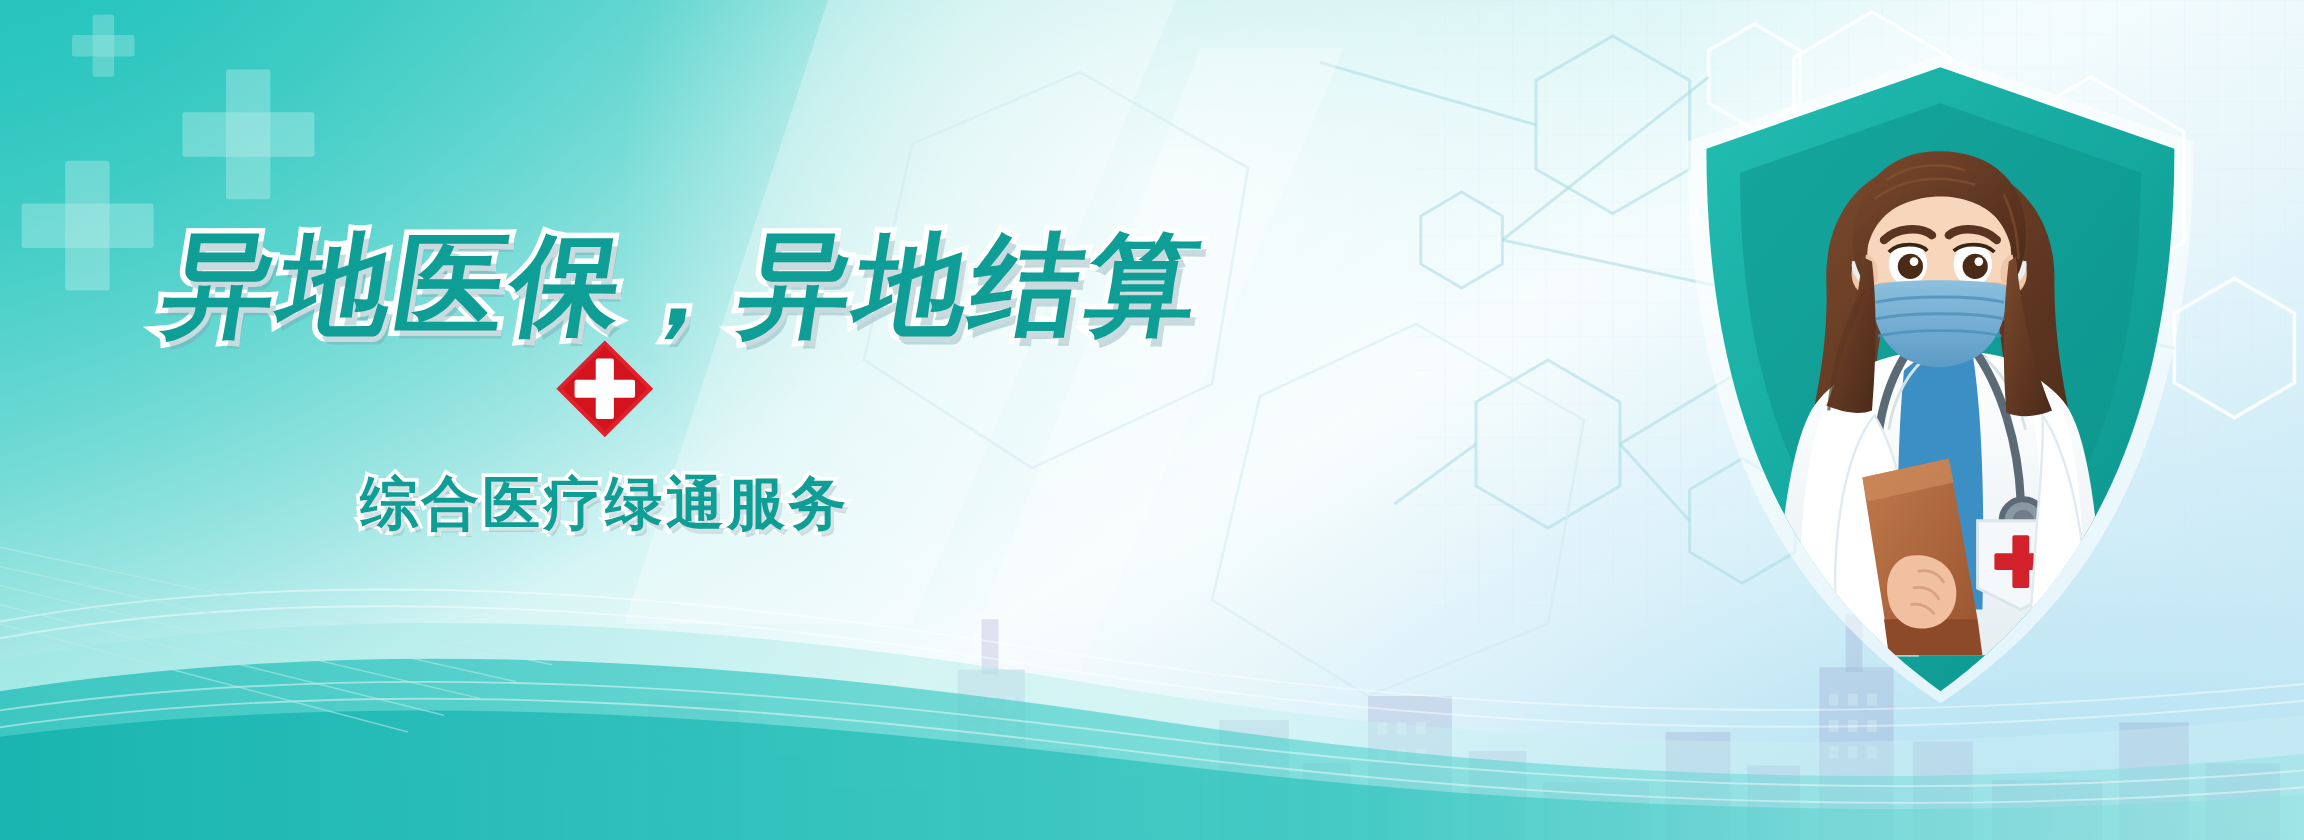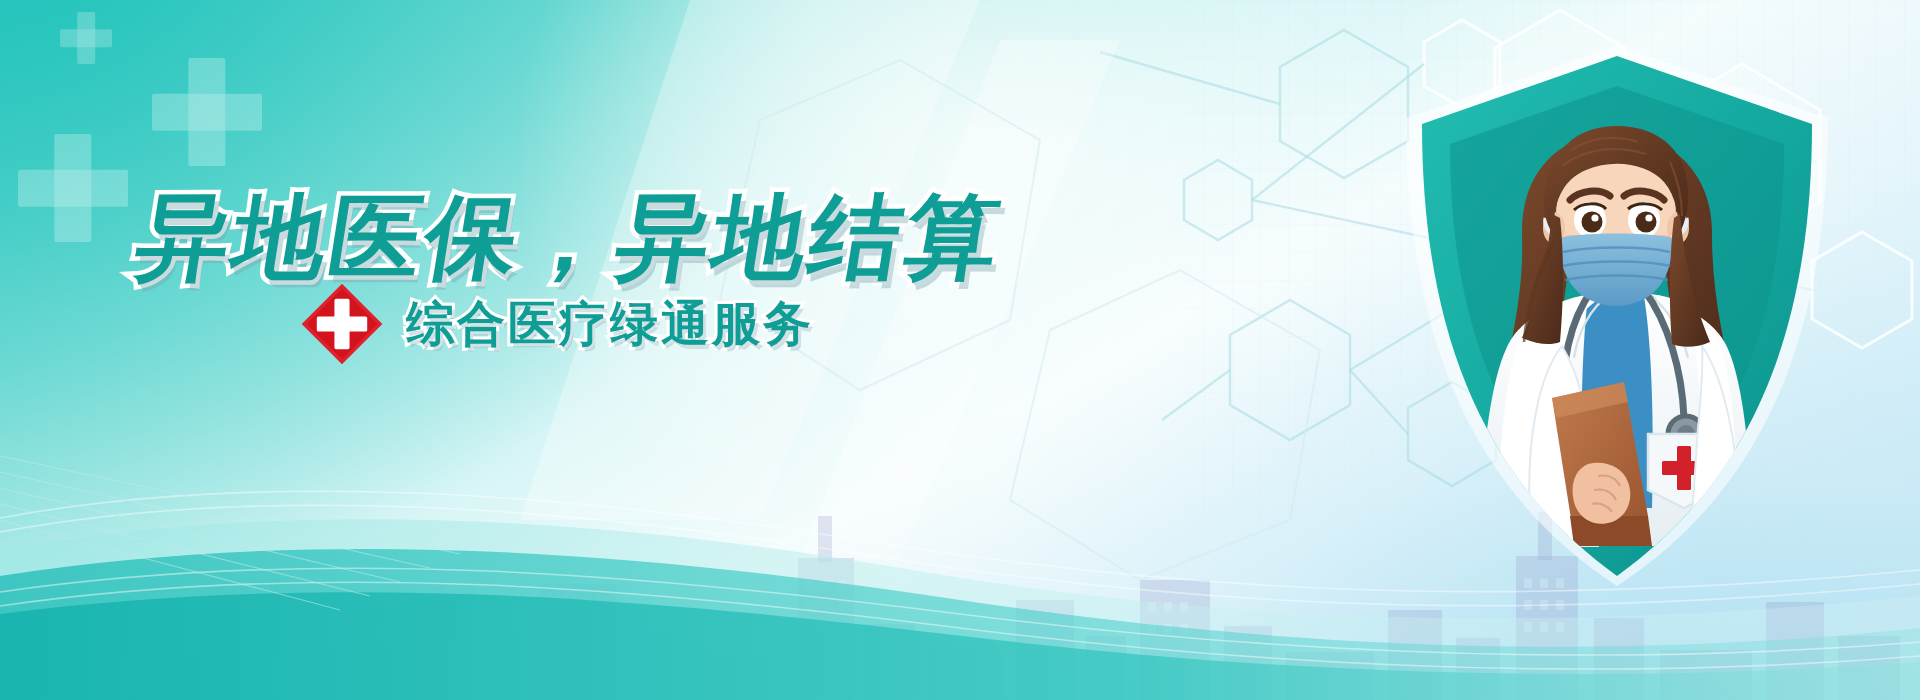--- a/index.html
+++ b/index.html
@@ -74,21 +74,21 @@
     transform:skewX(-9deg);
     -webkit-text-stroke:9px #ffffff;
     paint-order:stroke fill;
     text-shadow:
       5px 7px 0 rgba(120,165,175,.40),
       0 2px 0 rgba(255,255,255,.9);
   }
 
   .sub-row {
     position:absolute; left:300px; top:282px;
-    display:flex; align-items:center; gap:22px;
+    display:flex; align-items:center; gap:22px;flex-direction:column;
   }
   .med-cross { width:84px; height:84px; flex:0 0 auto; }
   .subtitle {
     font-size:48px; font-weight:bold; letter-spacing:3px;
     font-family:"DejaVu Sans","Liberation Sans",sans-serif;
     color:#0f9e96;
     -webkit-text-stroke:6px #ffffff;
     paint-order:stroke fill;
     text-shadow:3px 4px 0 rgba(120,165,175,.32);
     white-space:nowrap;

